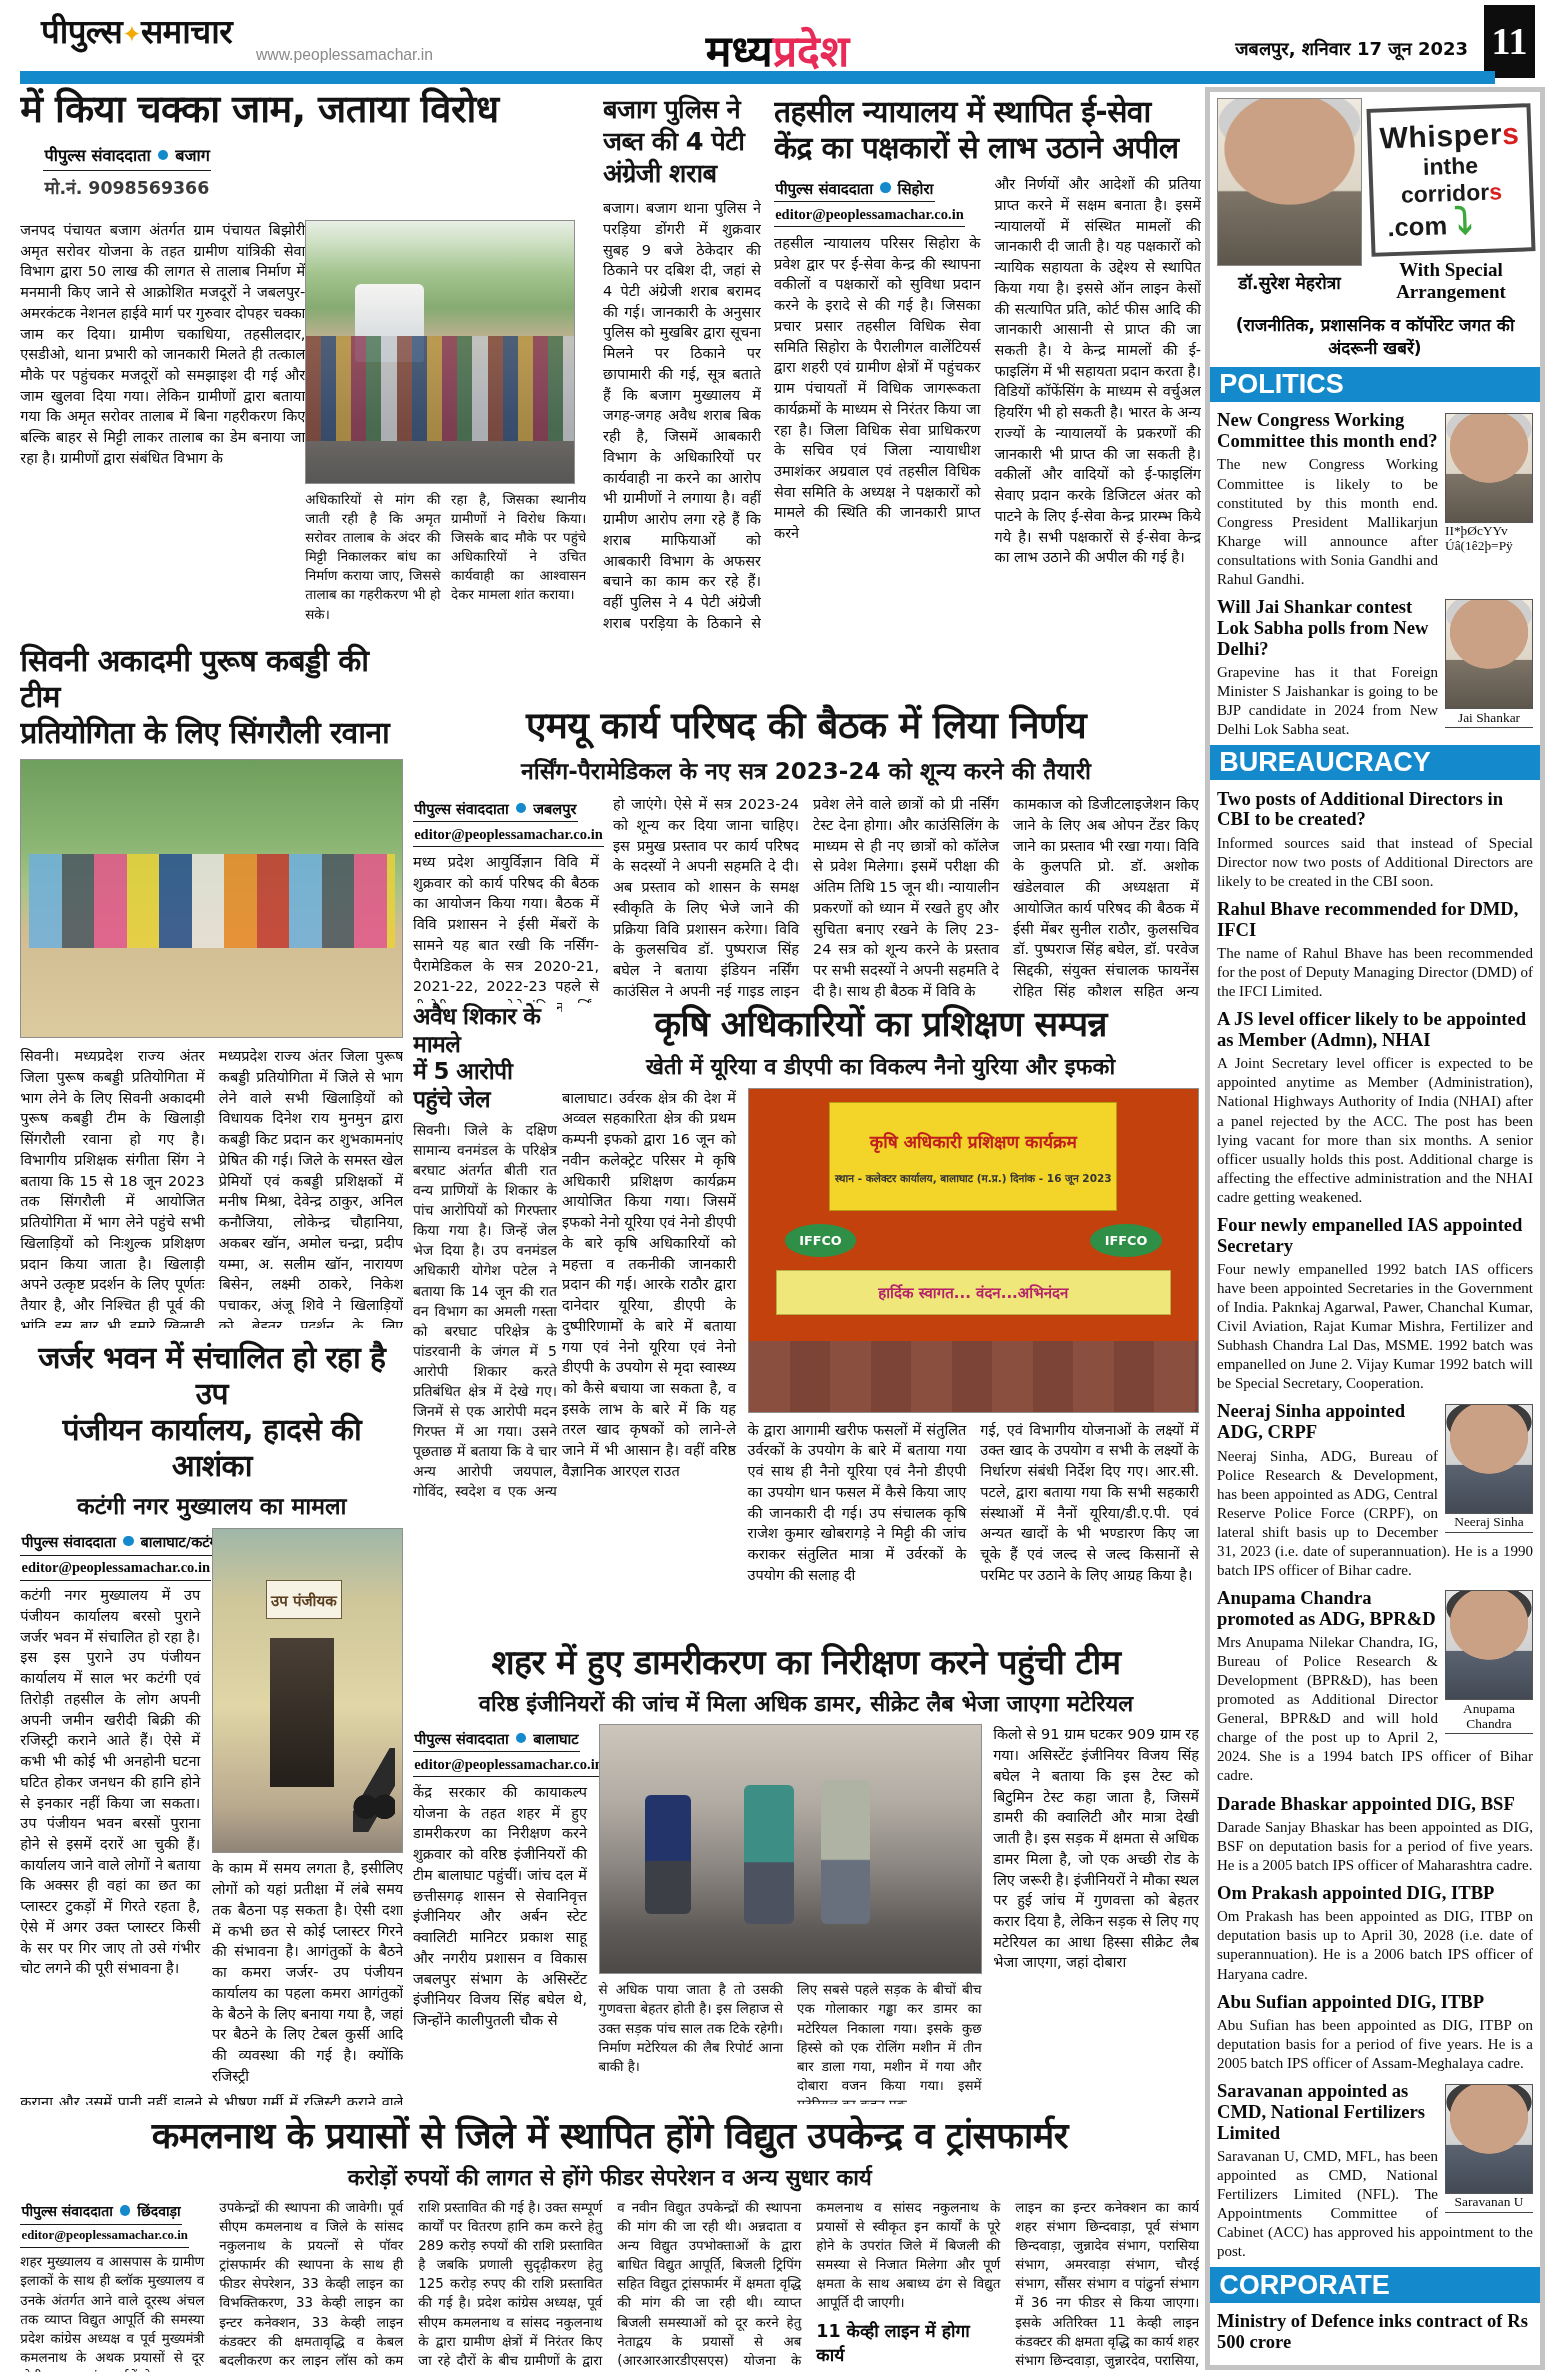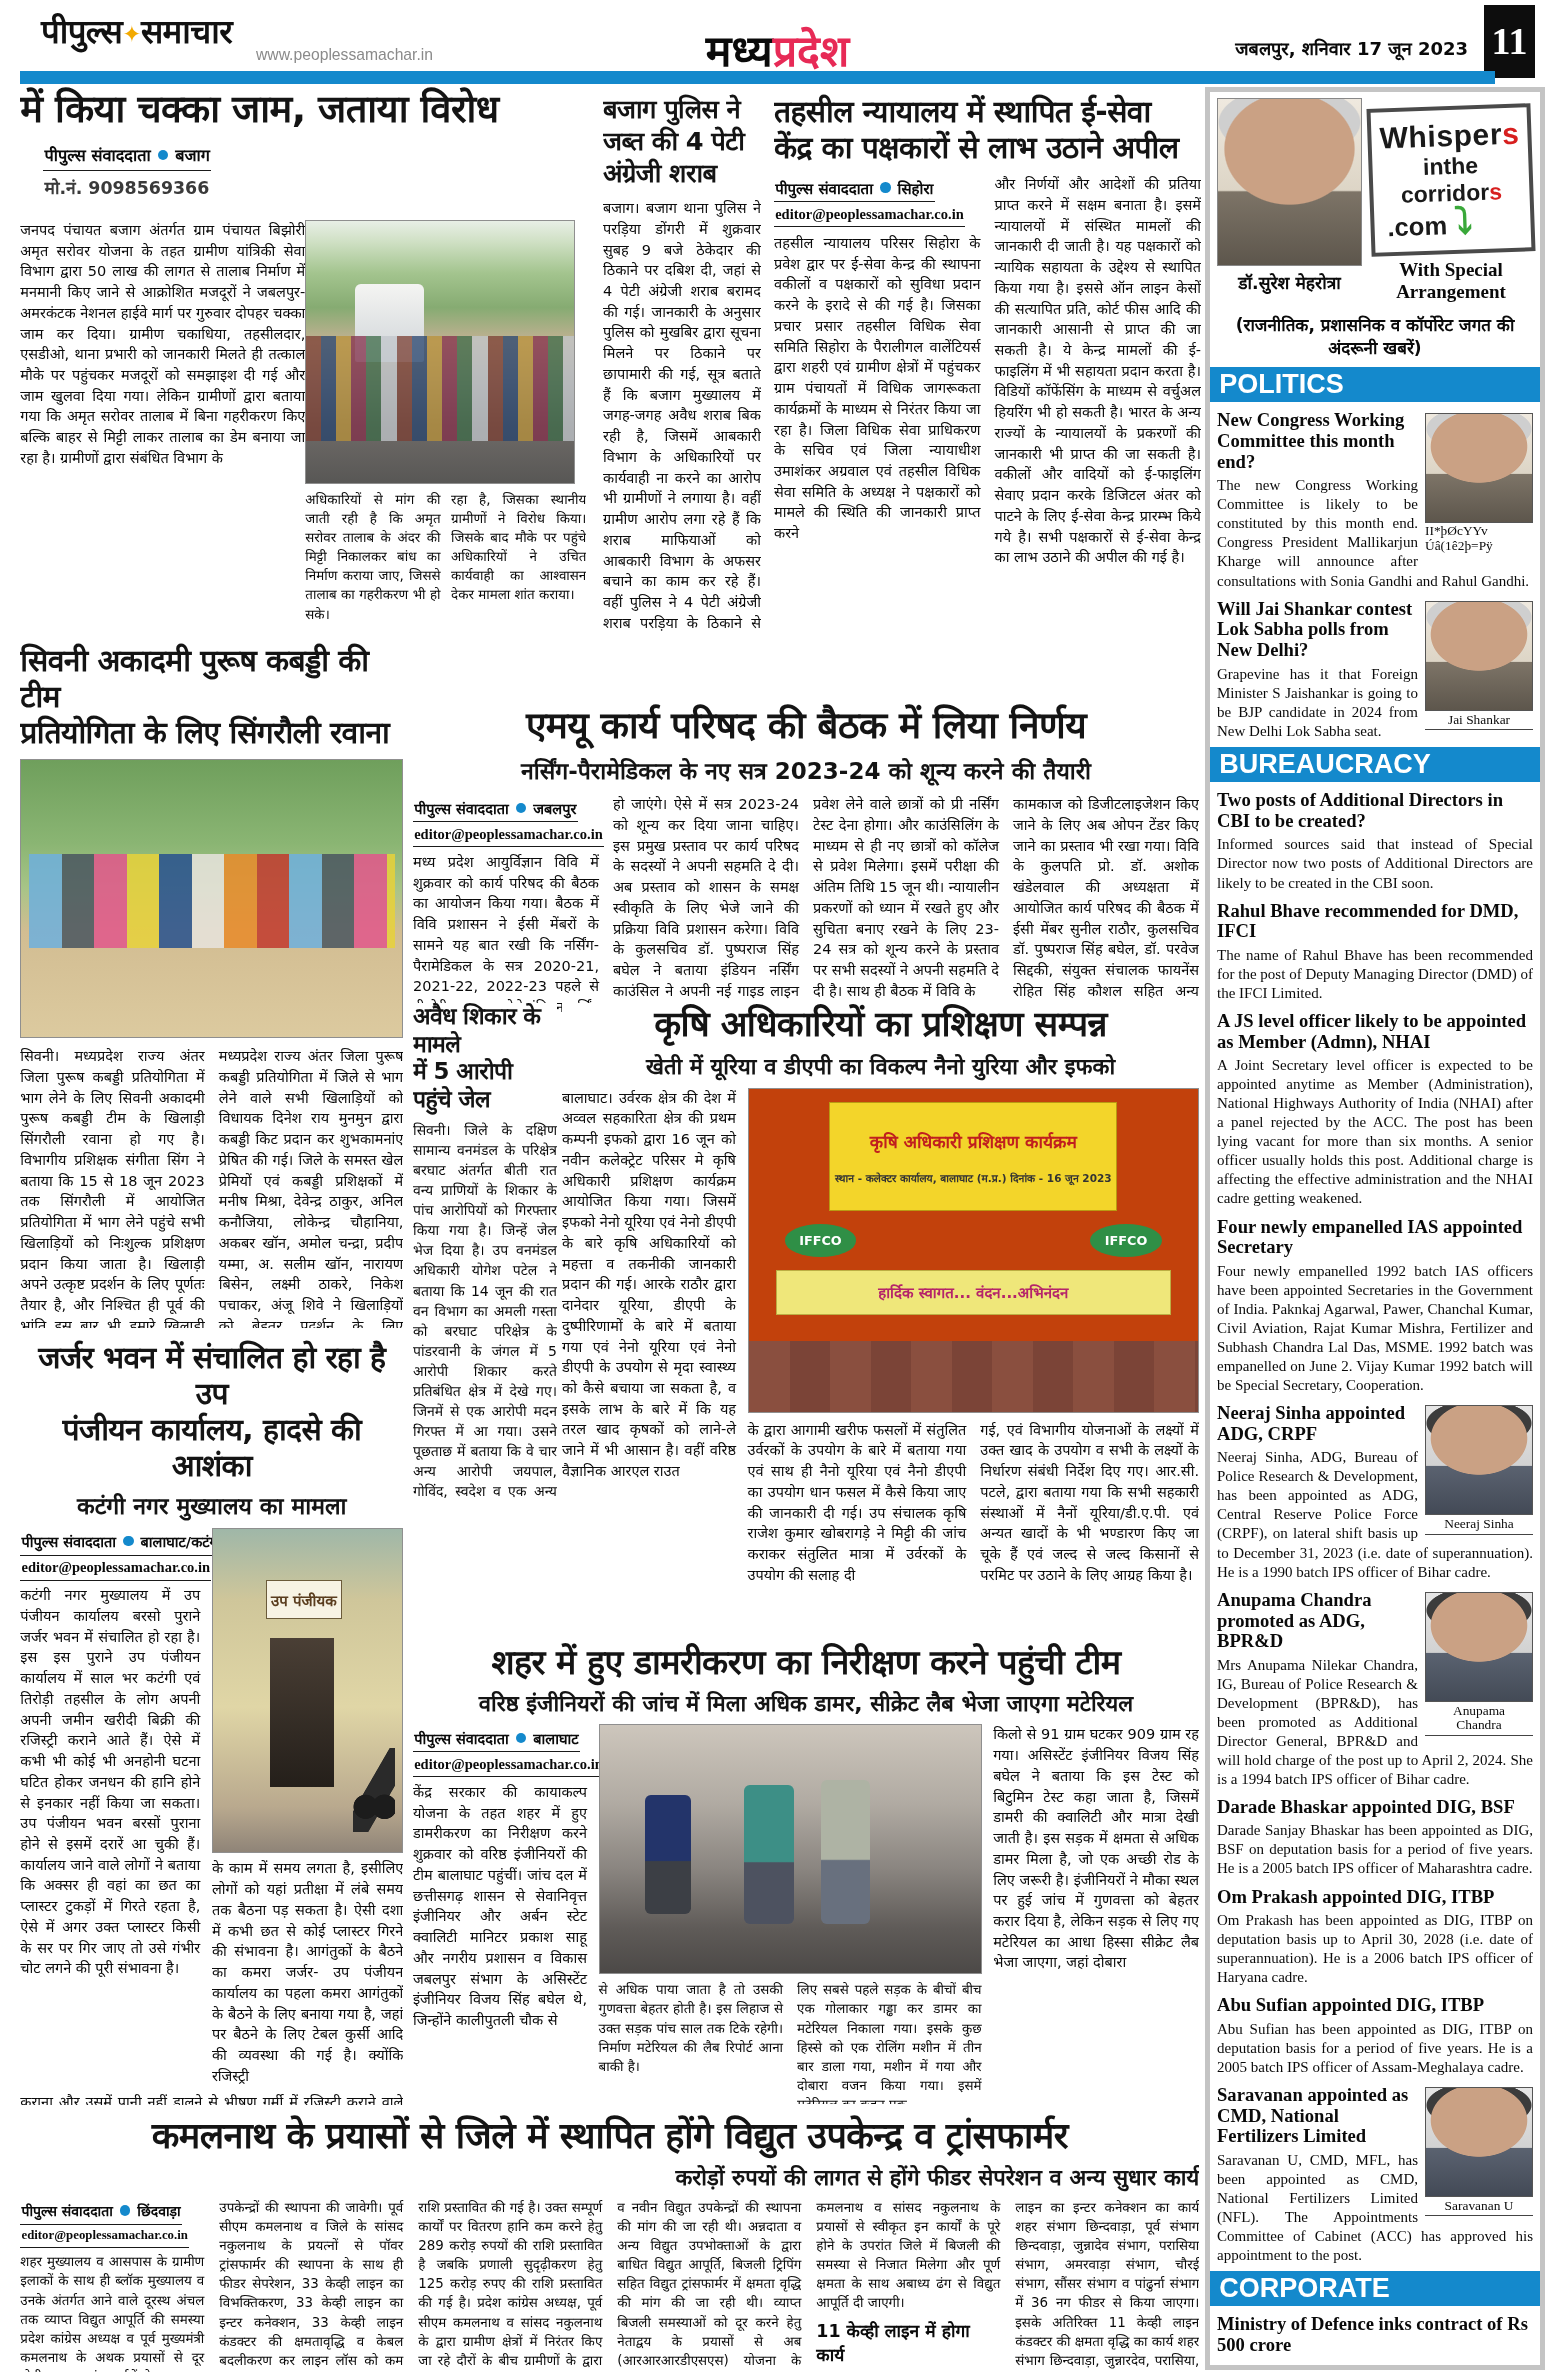--- a/index.html
+++ b/index.html
@@ -76,21 +76,21 @@
   .wlogo .l1 { font-size:30px; letter-spacing:0.6px; }
   .wlogo .l2 { font-size:23px; letter-spacing:0; }
   .wlogo .l3 { font-size:25.6px; text-align:left; padding-left:7px; }
   .wlogo .red { color:#d71f1f; }
   .wlogo .arrow { color:#3aa83a; font-size:37px; line-height:.8; }
   .warr { font-family:"Liberation Serif",serif; font-weight:700; font-size:19px; text-align:center; margin-top:5.8px; }
   .wtag { font-weight:700; font-size:17px; text-align:center; margin:9.3px 0 8.1px; }
   .secbar { background:#1489cc; color:#fff; font-family:"Liberation Sans",sans-serif; font-weight:700; font-size:27px; padding:2.3px 9.3px; margin:5.8px -7px 4.6px -7px; }
   .witem h3 { font-family:"Liberation Serif",serif; font-weight:700; font-size:18.6px; line-height:1.12; margin:8.1px 0 3.5px; }
   .witem p { font-family:"Liberation Serif",serif; font-size:15px; line-height:1.27; text-align:justify; }
-  .wphoto { float:right; width:108px; margin:2.3px 0 2.3px 7px; text-align:center; }
+  .wphoto { float:right; width:88px; margin:2.3px 0 2.3px 7px; text-align:center; }
   .wphoto .img { height:110px; border:1.2px solid #555; }
   .wphoto .cap { font-family:"Liberation Serif",serif; font-size:13.4px; line-height:1.1; border-bottom:1.2px solid #444; padding:1.7px 0; }
   .wphoto .cap.garbled { border-bottom:none; text-align:left; }
   .clearfix::after { content:""; display:block; clear:both; }
 </style>
 </head>
 <body>
 
 <div class="page">
 
@@ -273,21 +273,21 @@
           <div class="bike"></div>
         </div>
         <div class="bodytxt" style="margin-top:5.8px;">के काम में समय लगता है, इसीलिए लोगों को यहां प्रतीक्षा में लंबे समय तक बैठना पड़ सकता है। ऐसी दशा में कभी छत से कोई प्लास्टर गिरने की संभावना है। आगंतुकों के बैठने का कमरा जर्जर- उप पंजीयन कार्यालय का पहला कमरा आगंतुकों के बैठने के लिए बनाया गया है, जहां पर बैठने के लिए टेबल कुर्सी आदि की व्यवस्था की गई है। क्योंकि रजिस्ट्री</div>
       </div>
     </div>
     <div class="bodytxt" style="margin-top:5.8px;">कराना और उसमें पानी नहीं डालने से भीषण गर्मी में रजिस्ट्री कराने वाले लोग परेशान होकर बीमार हो रहे हैं। कार्यालय आने वाले लोगों ने जिम्मेदार से इस ओर ध्यान देने की मांग की है, ताकि किसी बड़े हादसे से बचा जा सके।</div>
   </section>
 
   <section class="art" style="left:20.3px; top:2114px; width:1179px; height:258px;">
     <div class="hl" style="font-size:36px; text-align:center;">कमलनाथ के प्रयासों से जिले में स्थापित होंगे विद्युत उपकेन्द्र व ट्रांसफार्मर</div>
-    <div class="subhl" style="font-size:22px; margin-top:3.5px;text-align:right;">करोड़ों रुपयों की लागत से  होंगे फीडर सेपरेशन व अन्य सुधार कार्य</div>
+    <div class="subhl" style="font-size:22px; margin-top:3.5px;">करोड़ों रुपयों की लागत से  होंगे फीडर सेपरेशन व अन्य सुधार कार्य</div>
     <div class="cols" style="margin-top:7px; gap:15px;">
       <div class="col">
         <div class="byline" style="font-size:14px;">
           <span>पीपुल्स संवाददाता</span>
             <span class="dot"></span>
             <span>छिंदवाड़ा</span>
         </div>
         <div class="email" style="font-size:12.8px;">editor@peoplessamachar.co.in</div>
         <div class="bodytxt" style="margin-top:4.6px; font-size:13.4px;">शहर मुख्यालय व आसपास के ग्रामीण इलाकों के साथ ही ब्लॉक मुख्यालय व उनके अंतर्गत आने वाले दूरस्थ अंचल तक व्याप्त विद्युत आपूर्ति की समस्या प्रदेश कांग्रेस अध्यक्ष व पूर्व मुख्यमंत्री कमलनाथ के अथक प्रयासों से दूर होगी। खराब ट्रांसफार्मरों के स्थान पर नवीन ट्रांसफार्मर लगाए जावेंगे साथ ही नवीन विद्युत</div>
       </div>

